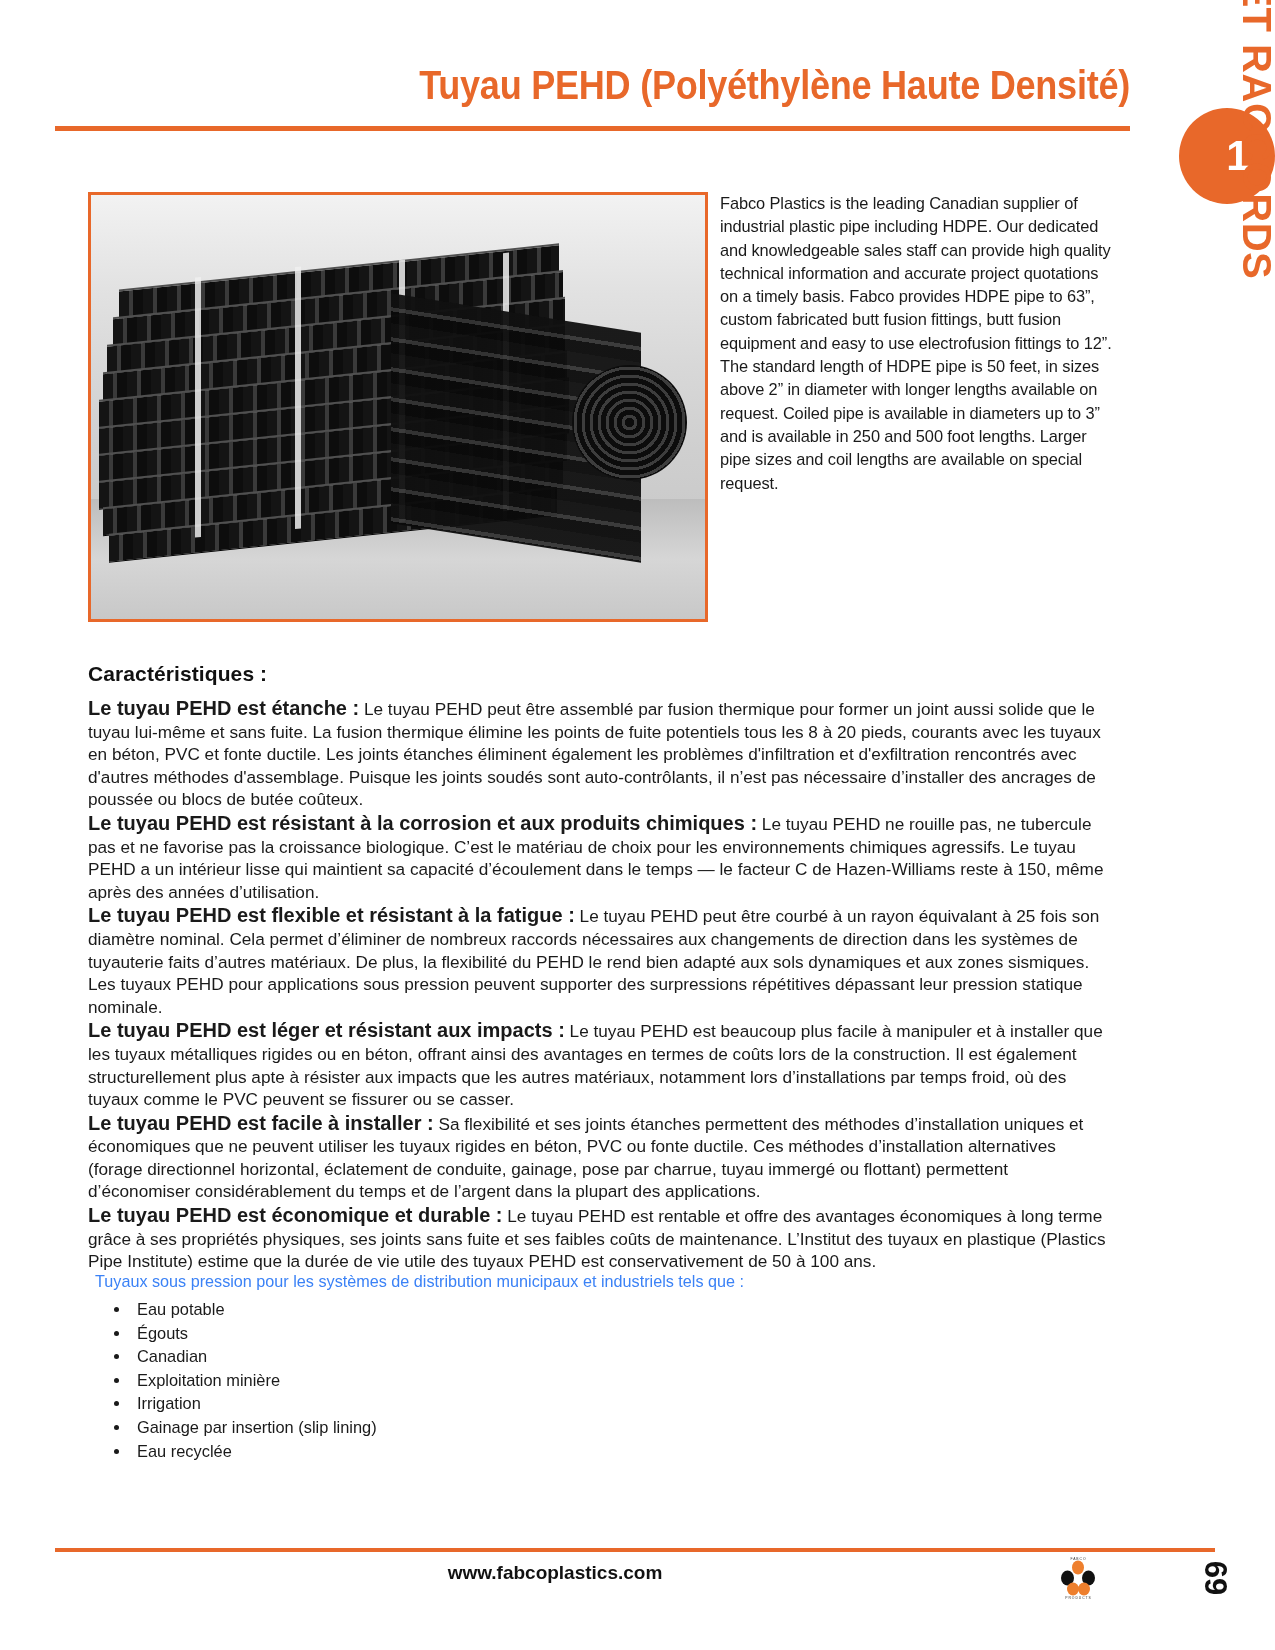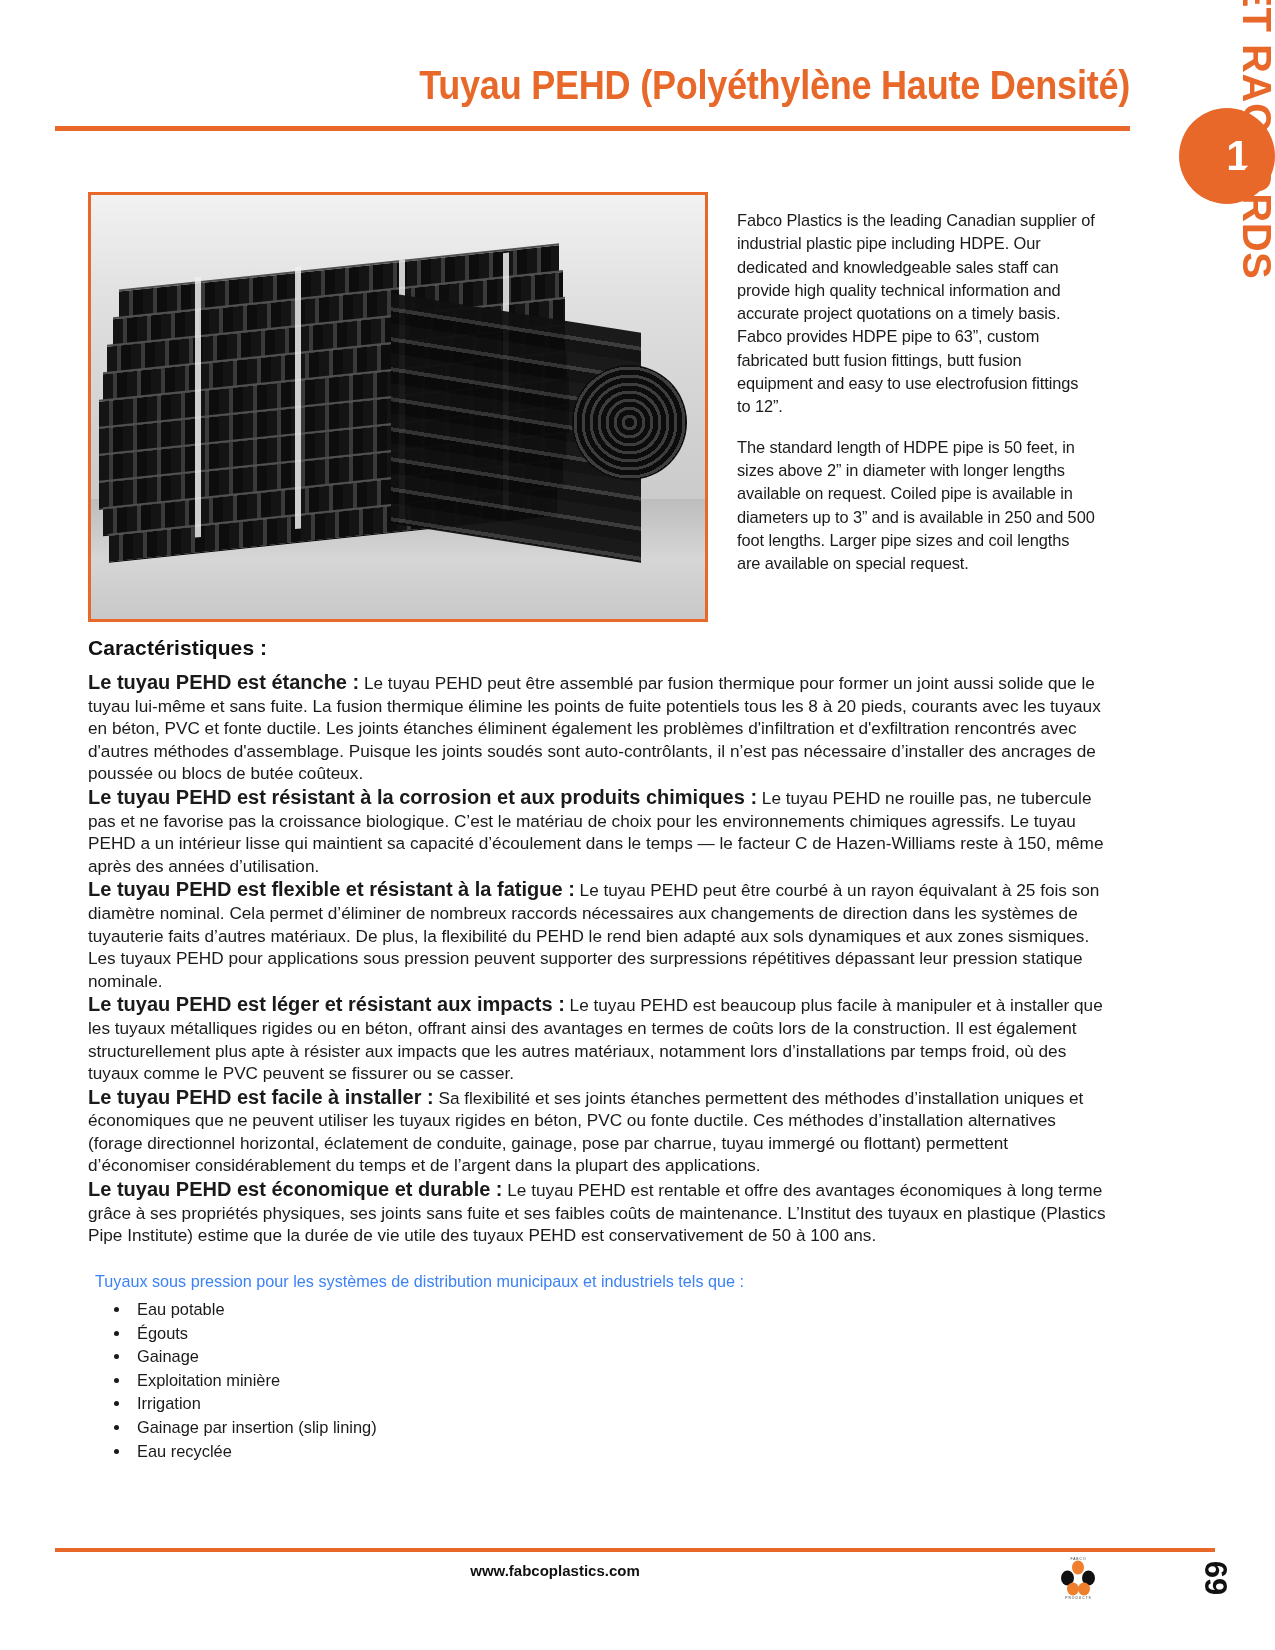--- a/index.html
+++ b/index.html
@@ -174,27 +174,27 @@
   .intro {
     position: absolute;
     left: 720px;
     top: 192px;
     width: 392px;
     font-size: 16.4px;
     line-height: 23.3px;
     color: #1a1a1a;
     letter-spacing: -0.1px;
   }
-  .intro p { margin: 17px; }
+  .intro p { margin: 0; }
 
   
   .features {
     position: absolute;
     left: 88px;
-    top: 636px;
+    top: 662px;
     width: 1020px;
   }
   .features-heading {
     font-family: "Liberation Sans Narrow", "Liberation Sans", sans-serif;
     font-size: 21px;
     font-weight: bold;
     color: #111;
     margin: 0 0 11px 0;
     letter-spacing: 0.1px;
   }
@@ -249,21 +249,21 @@
     height: 4px;
     background: #e8682a;
   }
   .footer-url {
     position: absolute;
     left: 55px;
     top: 1562px;
     width: 1000px;
     text-align: center;
     font-family: "Liberation Sans Narrow", "Liberation Sans", sans-serif;
-    font-size: 15px;
+    font-size: 19px;
     font-weight: bold;
     color: #111;
     letter-spacing: 0px;
   }
   .footer-logo {
     position: absolute;
     left: 1056px;
     top: 1556px;
     width: 44px;
     height: 44px;
@@ -346,21 +346,21 @@
     <p class="feature-para">
       <span class="lead">Le tuyau PEHD est économique et durable :</span><span> Le tuyau PEHD est rentable et offre des avantages économiques à long terme grâce à ses propriétés physiques, ses joints sans fuite et ses faibles coûts de maintenance. L’Institut des tuyaux en plastique (Plastics Pipe Institute) estime que la durée de vie utile des tuyaux PEHD est conservativement de 50 à 100 ans.</span>
     </p>
   </div>
 
   <div class="applications">
     <p class="apps-intro">Tuyaux sous pression pour les systèmes de distribution municipaux et industriels tels que :</p>
     <ul class="apps-list">
       <li>Eau potable</li>
       <li>Égouts</li>
-      <li>Gainage</li>
+      <li>Canadian</li>
       <li>Exploitation minière</li>
       <li>Irrigation</li>
       <li>Gainage par insertion (slip lining)</li>
       <li>Eau recyclée</li>
     </ul>
   </div>
 
   <div class="footer-rule"></div>
   <div class="footer-url">www.fabcoplastics.com</div>
 

